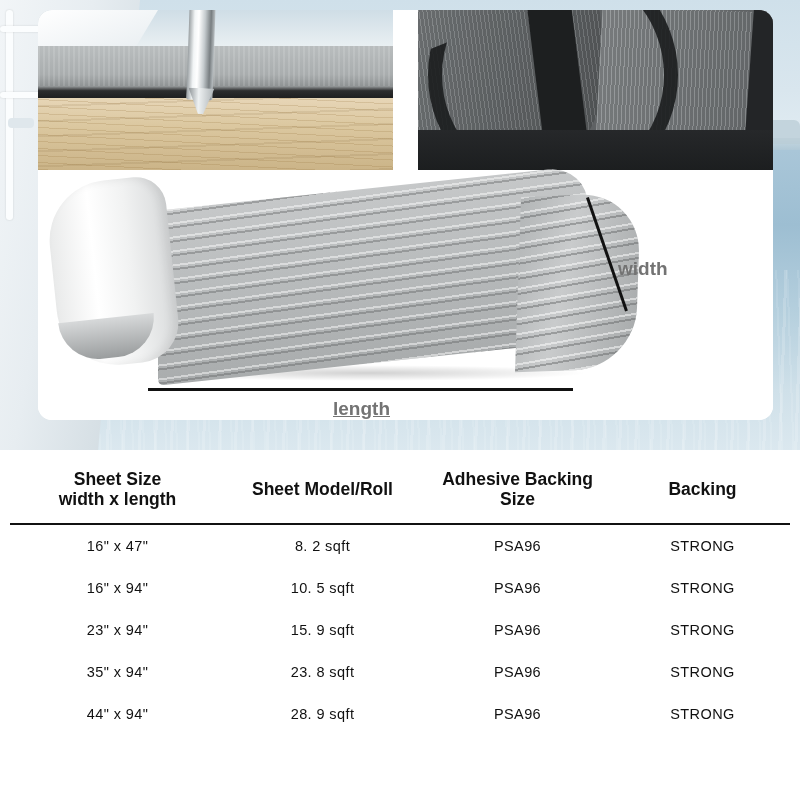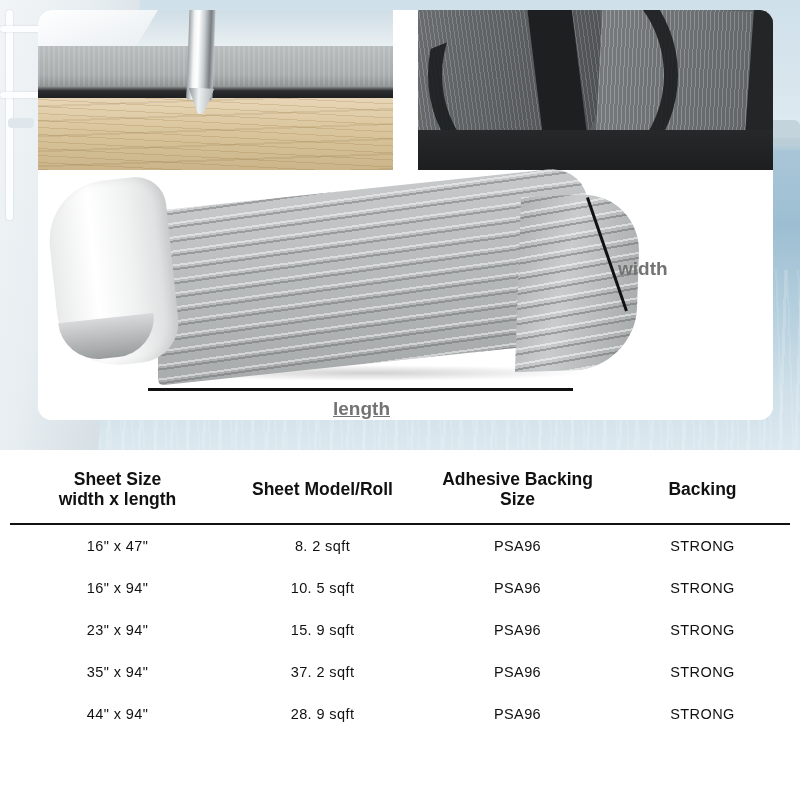--- a/index.html
+++ b/index.html
@@ -361,21 +361,21 @@
           <td>STRONG</td>
         </tr>
         <tr>
           <td>23"  x 94"</td>
           <td>15. 9 sqft</td>
           <td>PSA96</td>
           <td>STRONG</td>
         </tr>
         <tr>
           <td>35"  x 94"</td>
-          <td>37. 2 sqft</td>
+          <td>23. 8 sqft</td>
           <td>PSA96</td>
           <td>STRONG</td>
         </tr>
         <tr>
           <td>44"  x 94"</td>
           <td>28. 9 sqft</td>
           <td>PSA96</td>
           <td>STRONG</td>
         </tr>
       </tbody>

